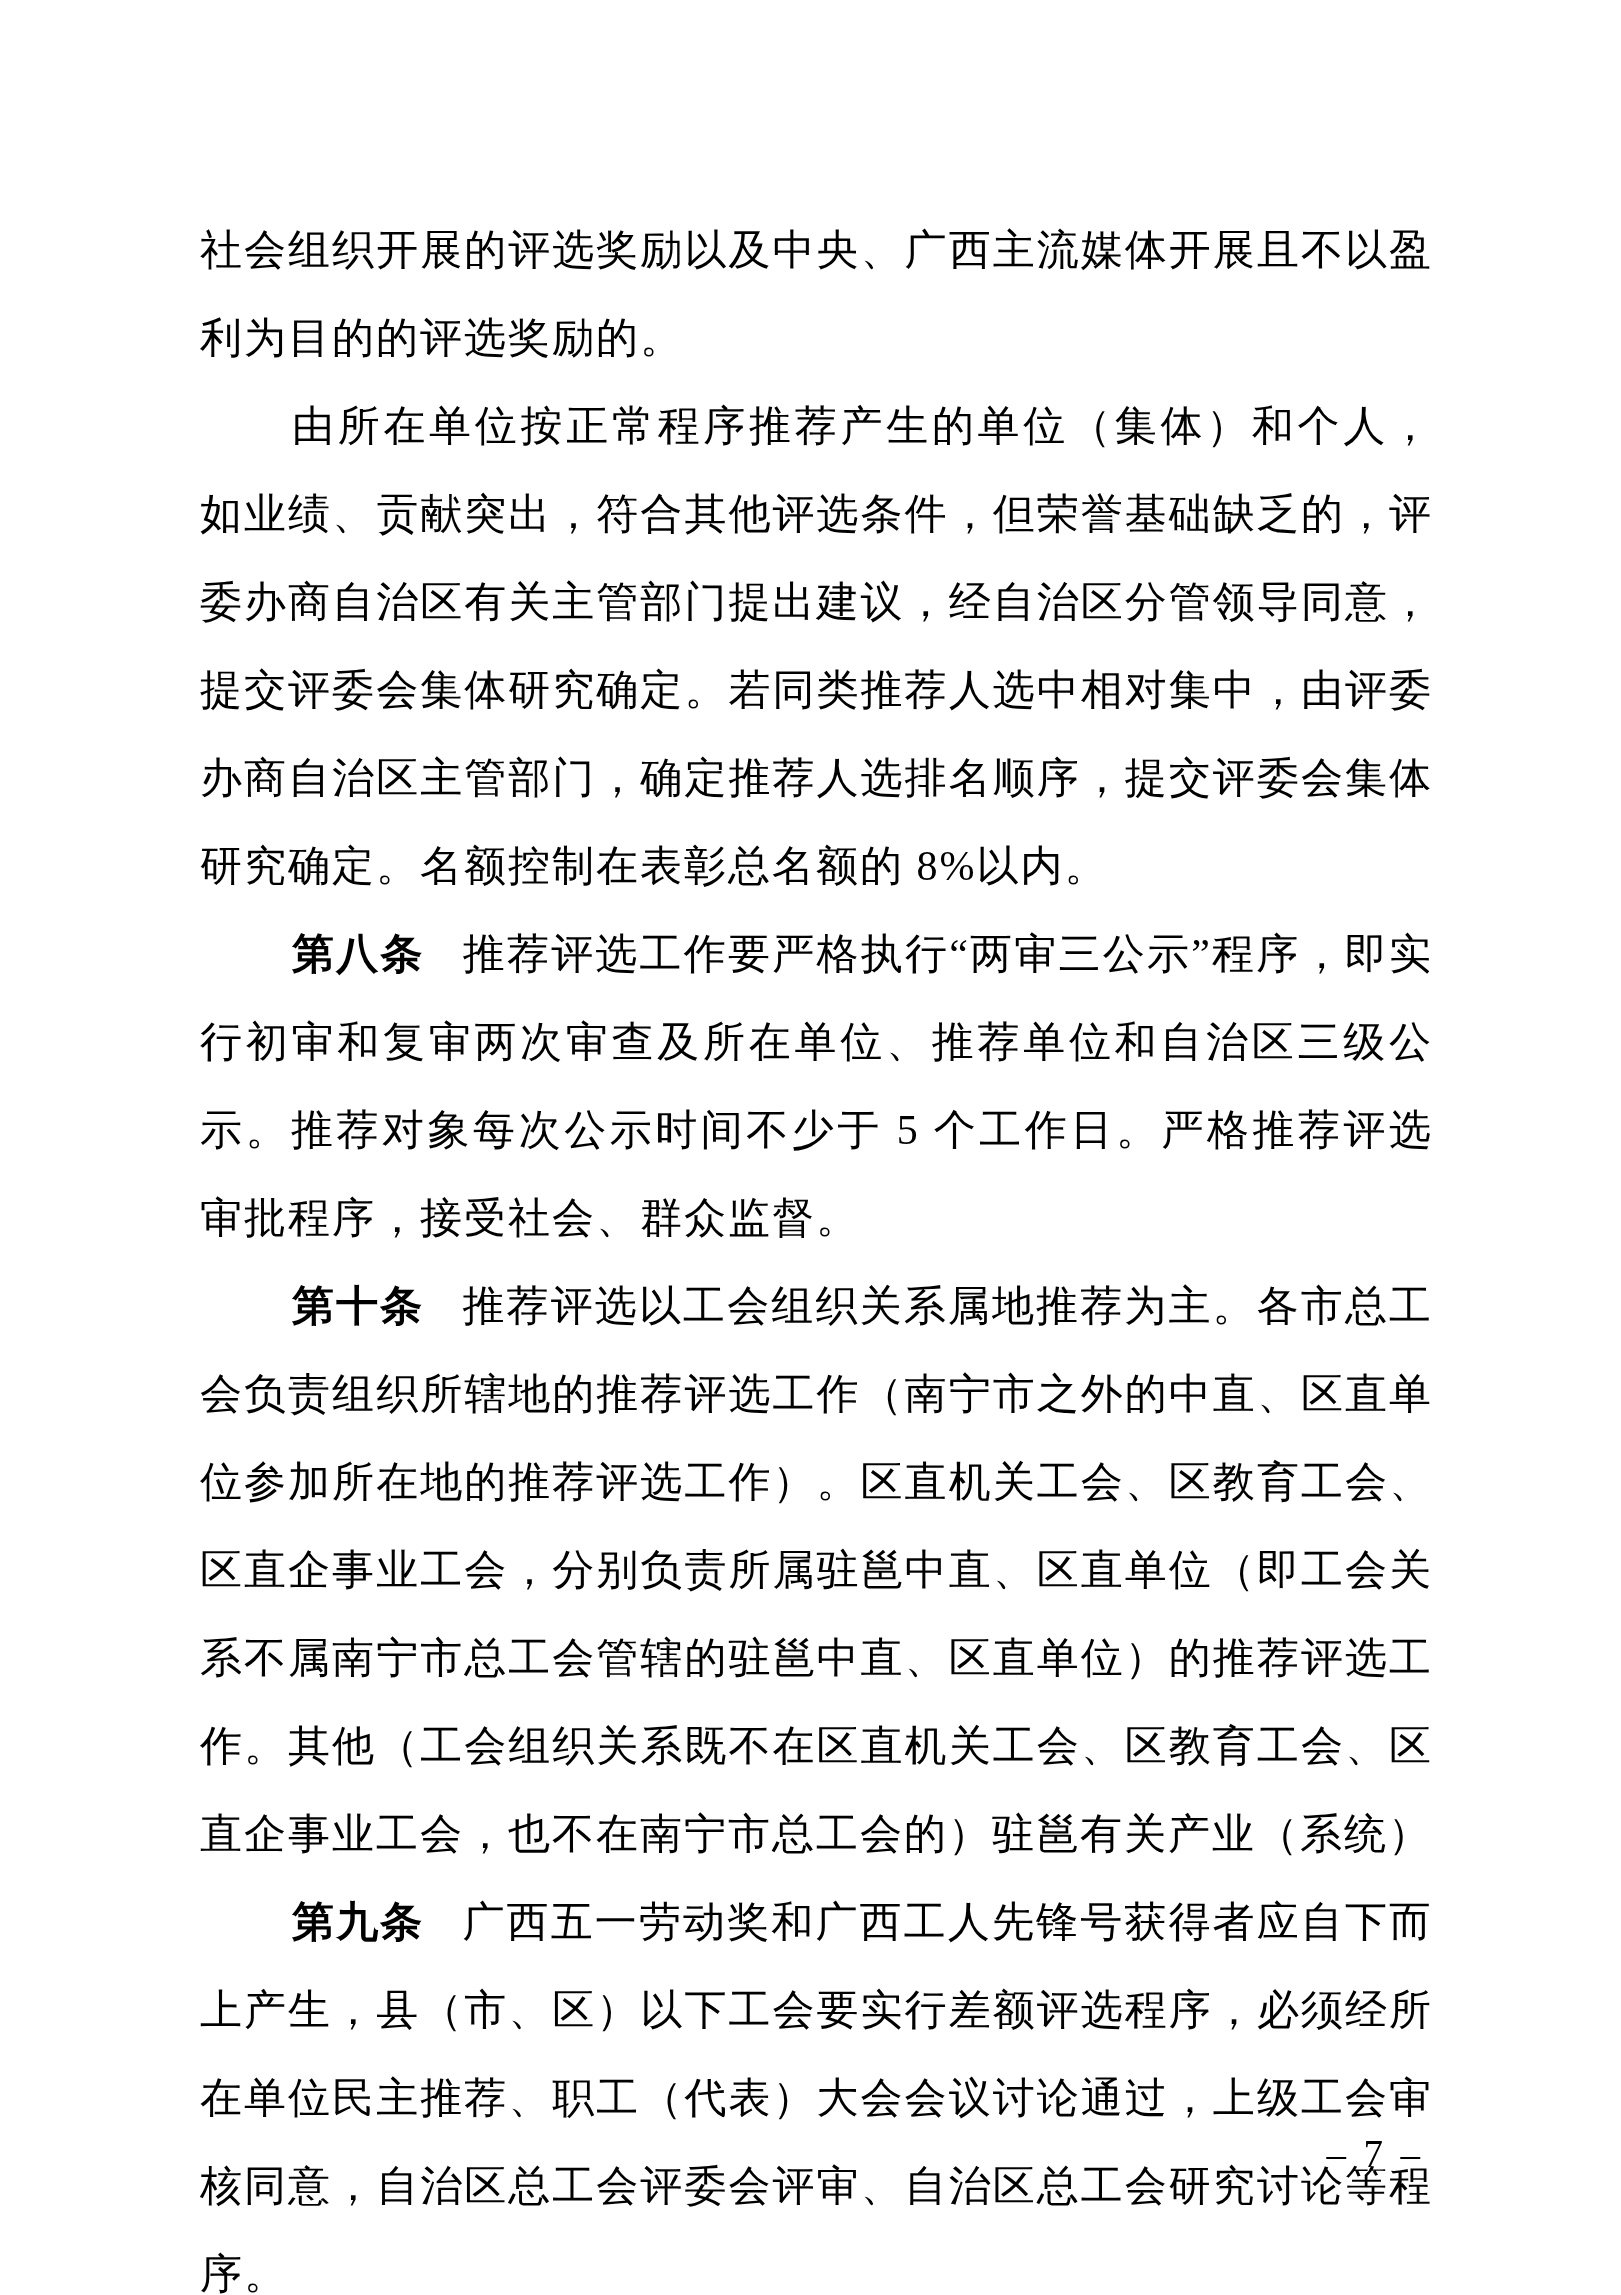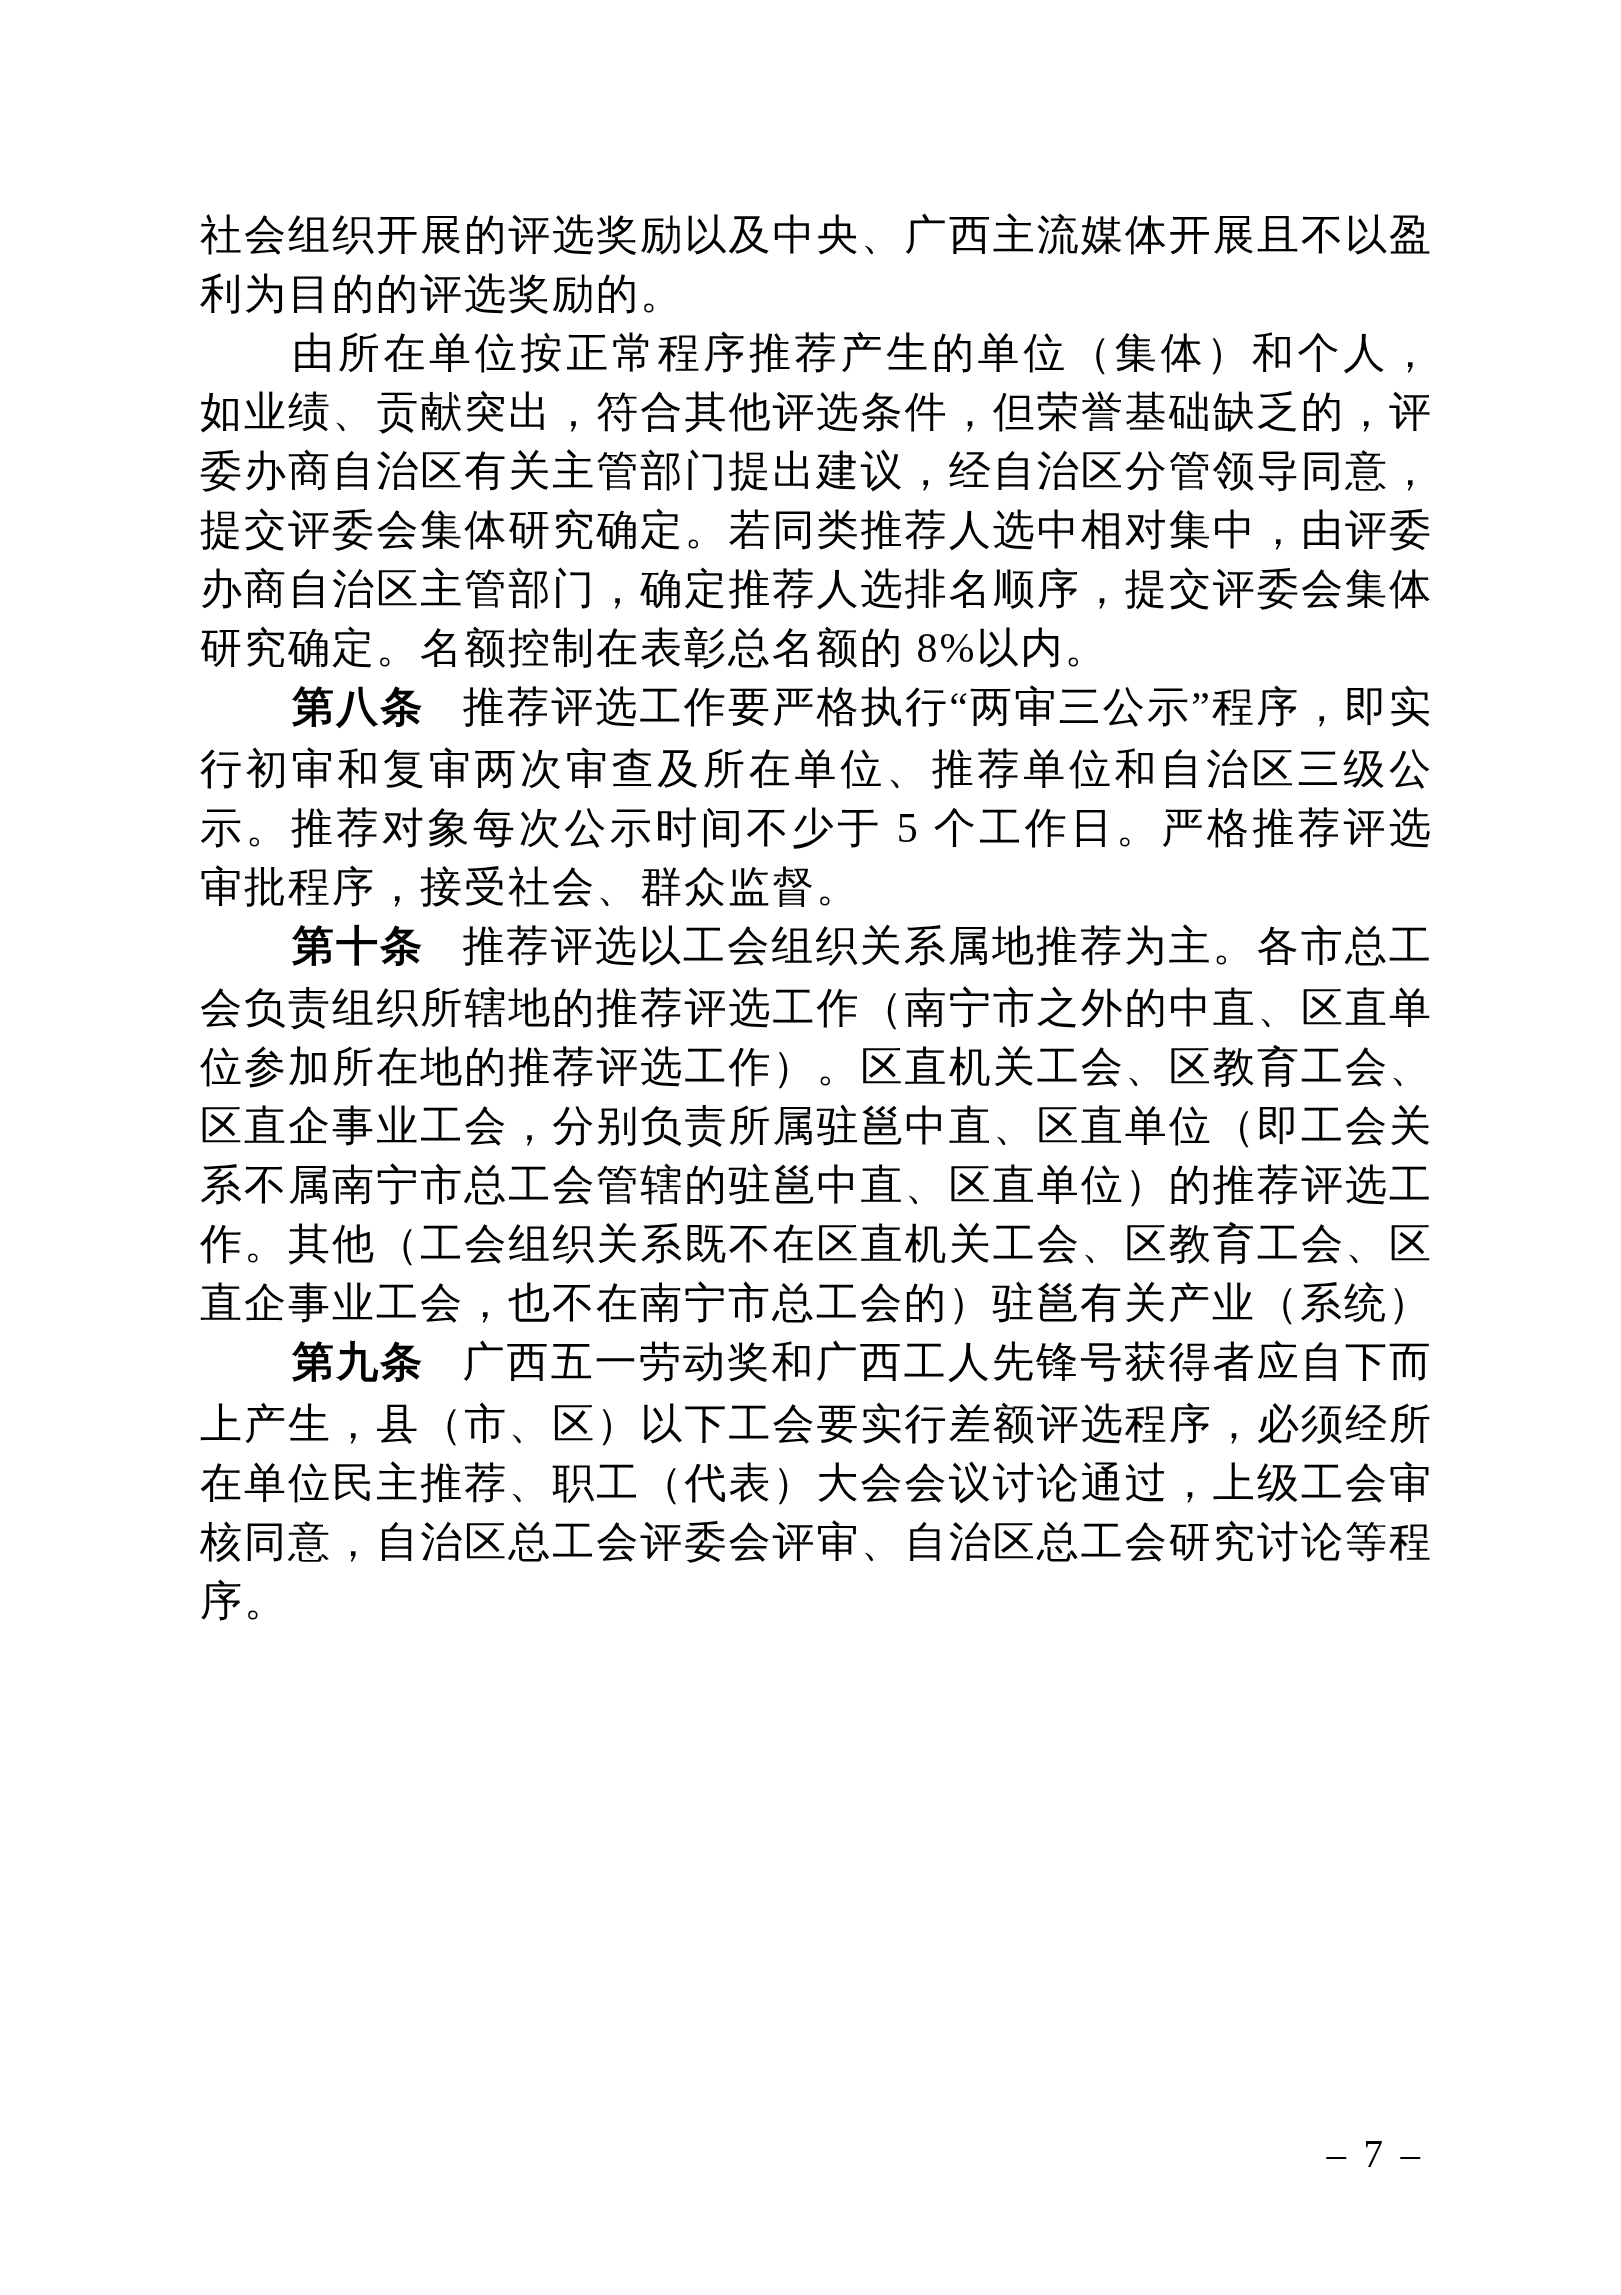--- a/index.html
+++ b/index.html
@@ -18,32 +18,32 @@
   }
   .content {
     position: absolute;
     left: 200px;
     right: 188px;
     top: 206px;
   }
   .para {
     margin: 0;
     font-size: 42px;
-    line-height: 59px;
+    line-height: 88px;
     letter-spacing: 2px;
     text-align: justify;
     text-justify: inter-ideograph;
     word-break: break-all;
   }
   .para.indent {
     text-indent: 92px;
   }
   .prefix {
     font-weight: 700;
-    font-family: Liberation Mono, monospace;
+    font-family: Liberation Sans, sans-serif;
   }
   .prefix:not(:empty) {
     margin-right: 38px;
   }
   .footer {
     position: absolute;
     top: 2131px;
     right: 197px;
     font-size: 39px;
     letter-spacing: 3.9px;

